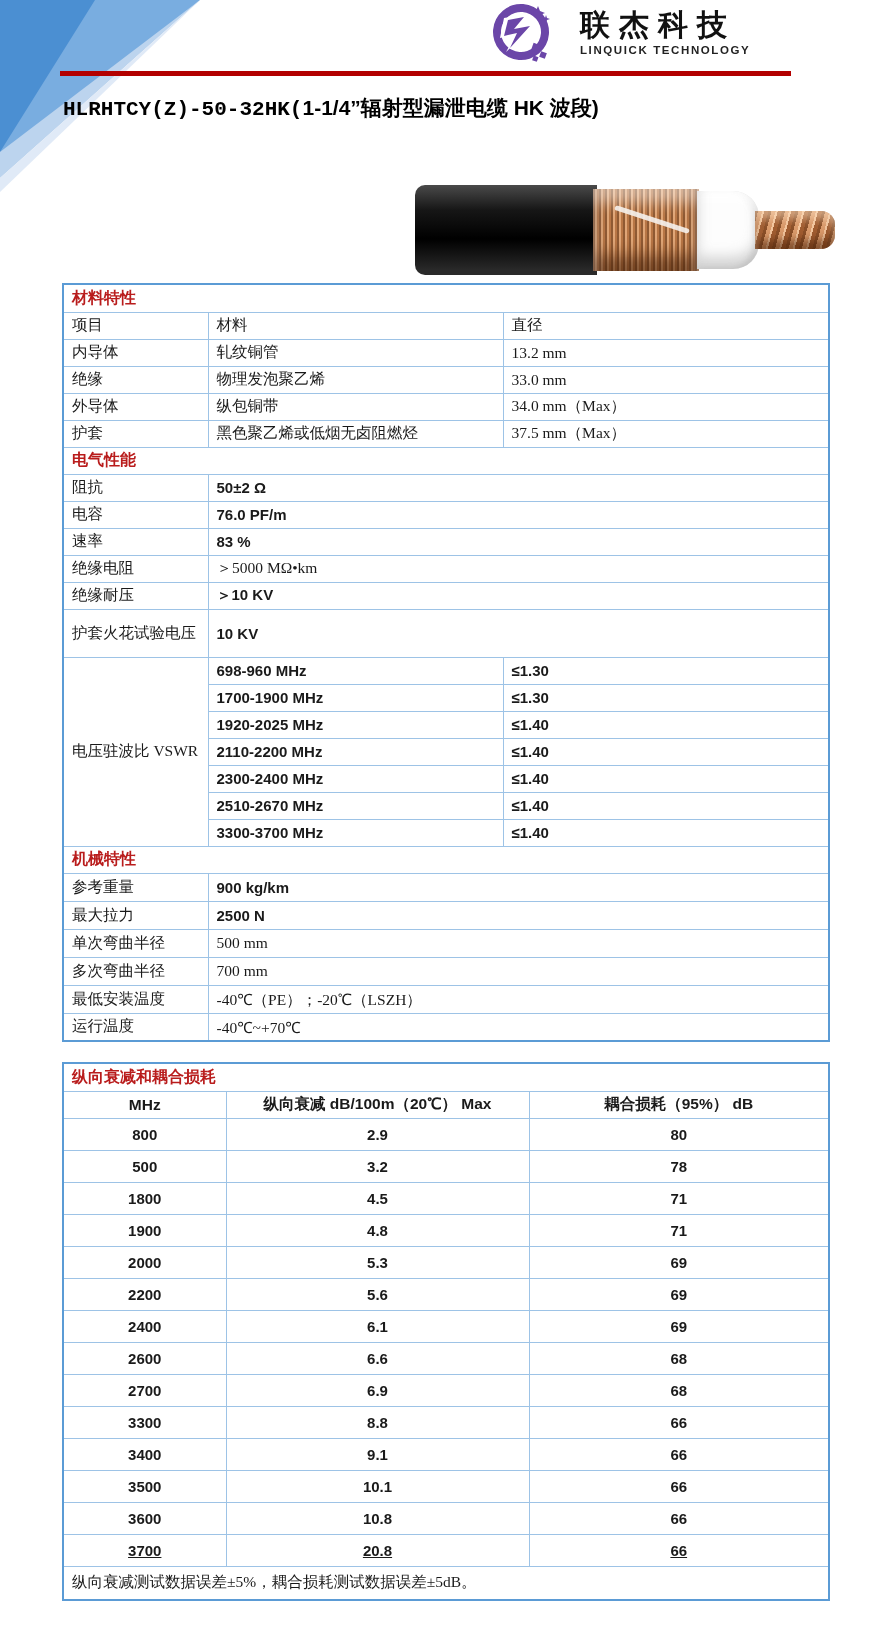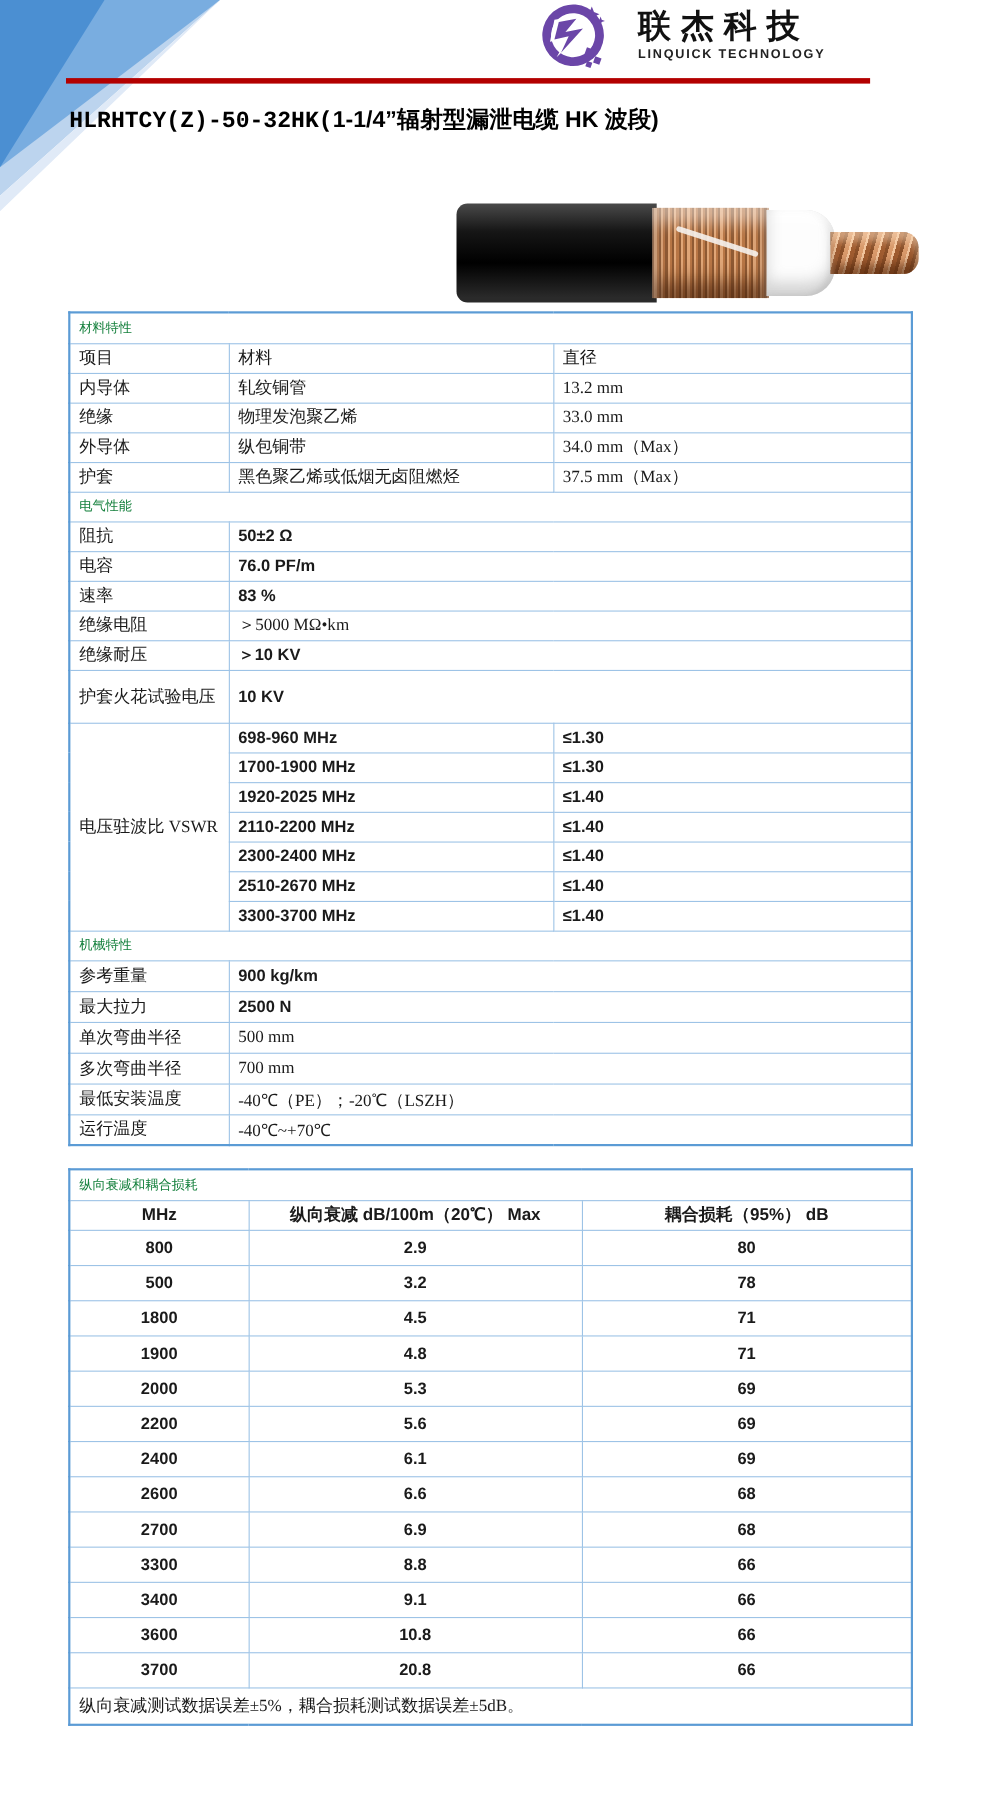--- a/index.html
+++ b/index.html
@@ -42,21 +42,21 @@
           border-radius:0 14px 14px 0;
           box-shadow:inset 0 8px 8px rgba(255,230,200,.5), inset 0 -9px 9px rgba(70,30,5,.55);}
 
   
   table{border-collapse:collapse;table-layout:fixed;}
   .spec,.att{position:absolute;left:62px;width:766px;border:2px solid #5b9bd5;}
   .spec{top:283px;}
   .att{top:1062px;}
   td{border:1px solid #9dc3e6;padding:0 0 0 8px;font-size:15.5px;vertical-align:middle;
      overflow:hidden;white-space:nowrap;}
-  td.sec-hdr{font-family:"Liberation Sans",sans-serif;font-weight:400;color:#15803d;font-size:12px;}
+  td.sec-hdr{font-family:"Liberation Sans",sans-serif;font-weight:700;color:#b91c1c;font-size:16px;}
   td.v-sans{font-family:"Liberation Sans",sans-serif;font-weight:600;font-size:15px;}
   td.v-serif{font-family:"Liberation Serif",serif;font-weight:400;}
   .att td.c{text-align:center;padding:0;}
   .att td.col-hdr{font-weight:600;text-align:center;padding:0;font-size:15.5px;
       font-family:"Liberation Sans","Liberation Serif",sans-serif;}
   .att td.note-cell{font-size:15.5px;}
 </style>
 </head>
 <body>
 
@@ -286,25 +286,30 @@
           <td class="c v-sans">3300</td>
           <td class="c v-sans">8.8</td>
           <td class="c v-sans">66</td>
         </tr>
         <tr style="height: 32px;">
           <td class="c v-sans">3400</td>
           <td class="c v-sans">9.1</td>
           <td class="c v-sans">66</td>
         </tr>
         <tr style="height: 32px;">
+          <td class="c v-sans">3500</td>
+          <td class="c v-sans">10.1</td>
+          <td class="c v-sans">66</td>
+        </tr>
+        <tr style="height: 32px;">
           <td class="c v-sans">3600</td>
           <td class="c v-sans">10.8</td>
           <td class="c v-sans">66</td>
         </tr>
-        <tr style="height: 32px;">
+        <tr style="height: 32px; text-decoration: underline;">
           <td class="c v-sans">3700</td>
           <td class="c v-sans">20.8</td>
           <td class="c v-sans">66</td>
         </tr>
         <tr style="height: 34px;">
           <td class="note-cell" colspan="3">纵向衰减测试数据误差±5%，耦合损耗测试数据误差±5dB。</td>
         </tr>
       </tbody>
   </table>
 

